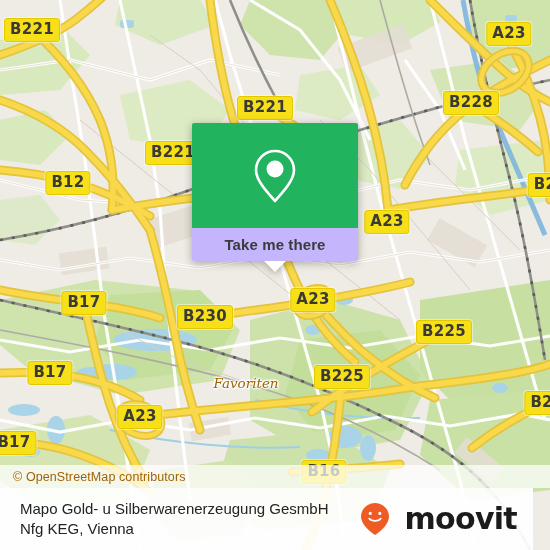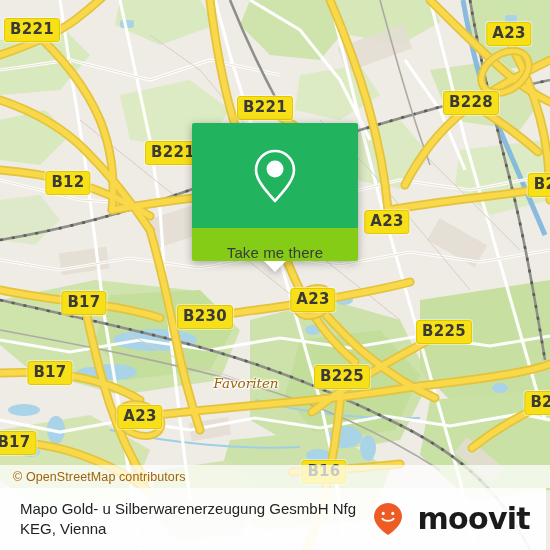--- a/index.html
+++ b/index.html
@@ -52,24 +52,24 @@
     left:192px;top:123px;width:166px;
     filter:drop-shadow(0 2px 4px rgba(0,0,0,.30));
   }
   #card-head{
     background:#22b35f;
     height:105px;
     border-radius:2px 2px 0 0;
     display:flex;align-items:center;justify-content:center;
   }
   #card-foot{
-    background:#84cc16;
+    background:#c4b5fd;
     height:33px;
     border-radius:0 0 2px 2px;
-    display:flex;align-items:flex-end;justify-content:center;
+    display:flex;align-items:center;justify-content:center;font-weight:bold;
   }
   #card-foot .cta{
     font-size:15px;color:#3b3b3b;letter-spacing:.1px;
   }
   #card-tail{
     position:absolute;left:50%;top:138px;
     width:0;height:0;margin-left:-11px;
     border-left:11px solid transparent;
     border-right:11px solid transparent;
     border-top:11px solid #ffffff;
@@ -80,21 +80,21 @@
     position:absolute;left:0;right:0;top:465px;height:23px;
     background:rgba(255,255,255,.72);
     display:flex;align-items:center;
   }
   #attrib span{
     font-size:12.5px;color:#a16207;padding-left:13px;letter-spacing:.1px;
   }
 
   
   #footer{
-    position:absolute;left:0;right:4px;top:488px;height:62px;
+    position:absolute;left:0;right:17px;top:488px;height:62px;
     background:rgba(255,255,255,.935);
     display:flex;align-items:center;
   }
   #footer-title{
     flex:1 1 auto;
     padding-left:20px;padding-right:10px;
     font-size:15px;line-height:20px;color:#232323;
     max-width:400px;
   }
   #brand{

